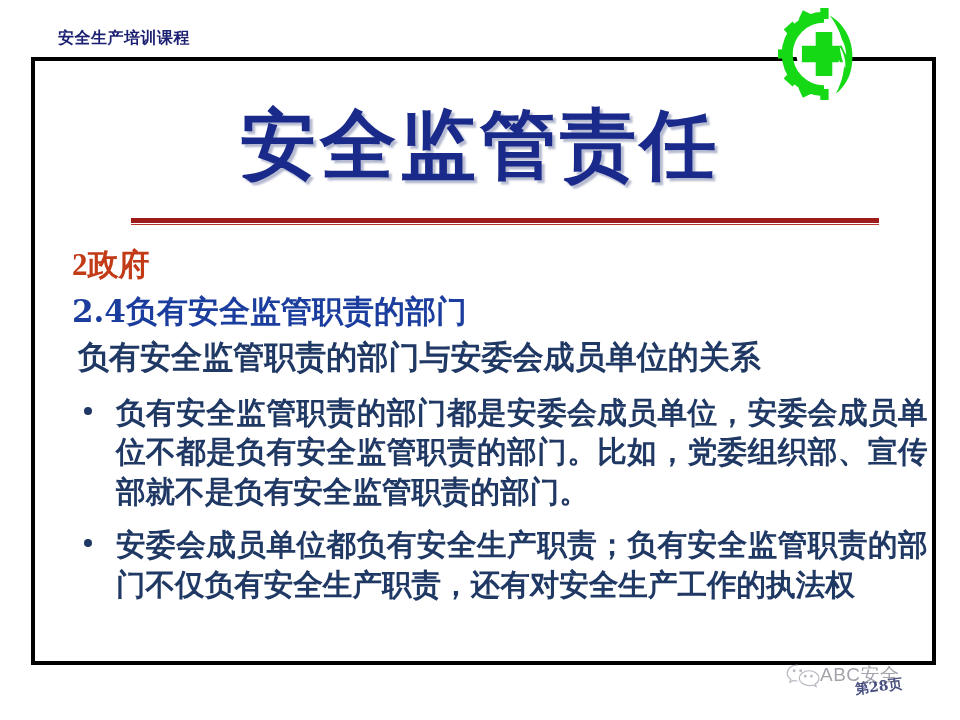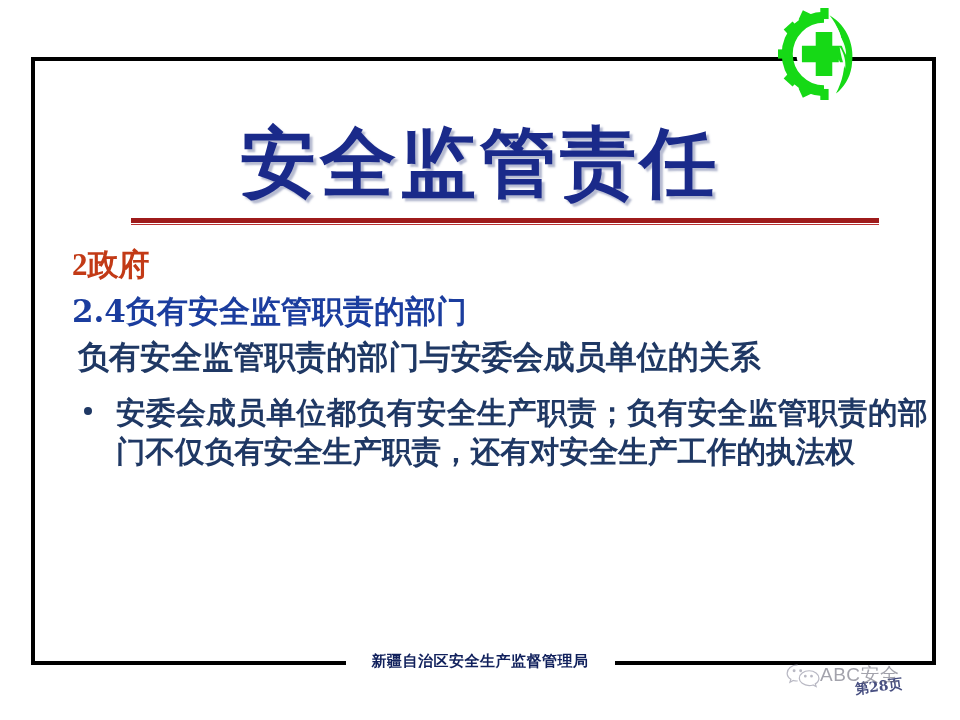--- a/index.html
+++ b/index.html
@@ -53,28 +53,27 @@
   .logo svg { display: block; }
 
   
   .main-title {
     position: absolute;
     left: 0;
     top: 105px;
     width: 960px;
     text-align: center;
     z-index: 4;
-    font-family: Liberation Serif, serif;
+    font-family: Liberation Sans, sans-serif;
     font-size: 76px;
     font-weight: bold;
     color: #1a2a8a;
     letter-spacing: 4px;
     line-height: 1.05;
     text-shadow: 3px 3px 2px rgba(120,130,170,0.55);
-    margin-top: 19px;
   }
 
   
   .red-rule {
     position: absolute;
     left: 131px;
     top: 218px;
     width: 748px;
     height: 7px;
     z-index: 4;
@@ -208,20 +207,21 @@
     transform: rotate(-7deg);
     opacity: 0.85;
     white-space: nowrap;
   }
 </style>
 </head>
 <body>
 
 <div id="slide">
 
+  <div class="header-title">安全生产培训课程</div>
 
   <div class="frame"></div>
 
   <div class="logo">
     <svg viewBox="0 0 100 100" width="92" height="92" aria-hidden="true">
       <g fill="#16d916">
 
         <path d="M50 4
                  A46 46 0 1 0 50 96
                  L50 84
@@ -263,32 +263,33 @@
   <div class="body">
 
     <div class="line-red">2政府</div>
 
     <div class="line-blue-num">2.4负有安全监管职责的部门</div>
 
     <div class="line-navy">负有安全监管职责的部门与安委会成员单位的关系</div>
 
     <div class="bullets">
 
+      <div class="bullet-row">
+        <div class="bullet-dot"><i></i></div>
+        <div class="bullet-text">负有安全监管职责的部门都是安委会成员单位，安委会成员单位不都是负有安全监管职责的部门。比如，党委组织部、宣传部就不是负有安全监管职责的部门。</div>
+      </div>
 
       <div class="bullet-row">
         <div class="bullet-dot"><i></i></div>
         <div class="bullet-text">安委会成员单位都负有安全生产职责；负有安全监管职责的部门不仅负有安全生产职责，还有对安全生产工作的执法权</div>
       </div>
 
     </div>
   </div>
 
-  <div class="footer-text">
-    <span>新疆自治区安全生产监督管理局</span>
-  </div>
 
   <div class="watermark">
     <span class="wm-icon">
       <svg viewBox="0 0 44 32" width="34" height="26" aria-hidden="true">
         <g fill="none" stroke="#8e8ea0" stroke-width="1.6">
           <path d="M15 3 C7 3 1.5 8 1.5 13.6 c0 3.2 1.9 6 4.8 7.9 l-1.2 3.8 4.3-2.2
                    c1.8 .5 3.7 .8 5.6 .6"></path>
           <path d="M30 10.5 c-7.1 0-12.8 4.6-12.8 9.6 0 5 5.7 9.6 12.8 9.6
                    1.8 0 3.5-.3 5-.8 l4 2-1.1-3.4 c2.8-1.8 4.7-4.4 4.7-7.4
                    0-5-5.7-9.6-12.6-9.6 Z"></path>

